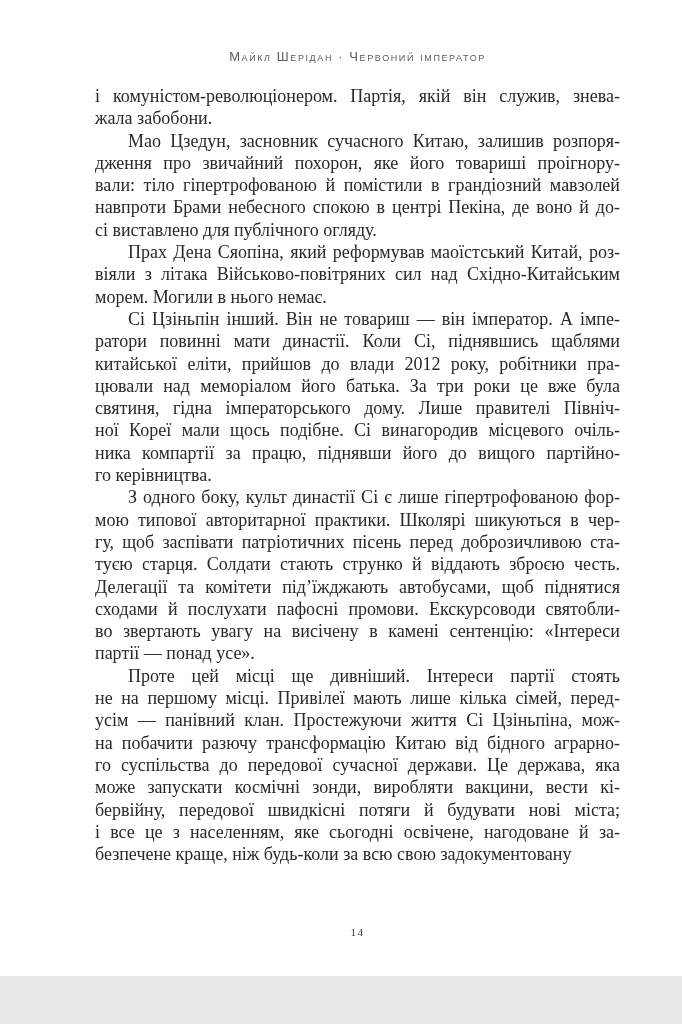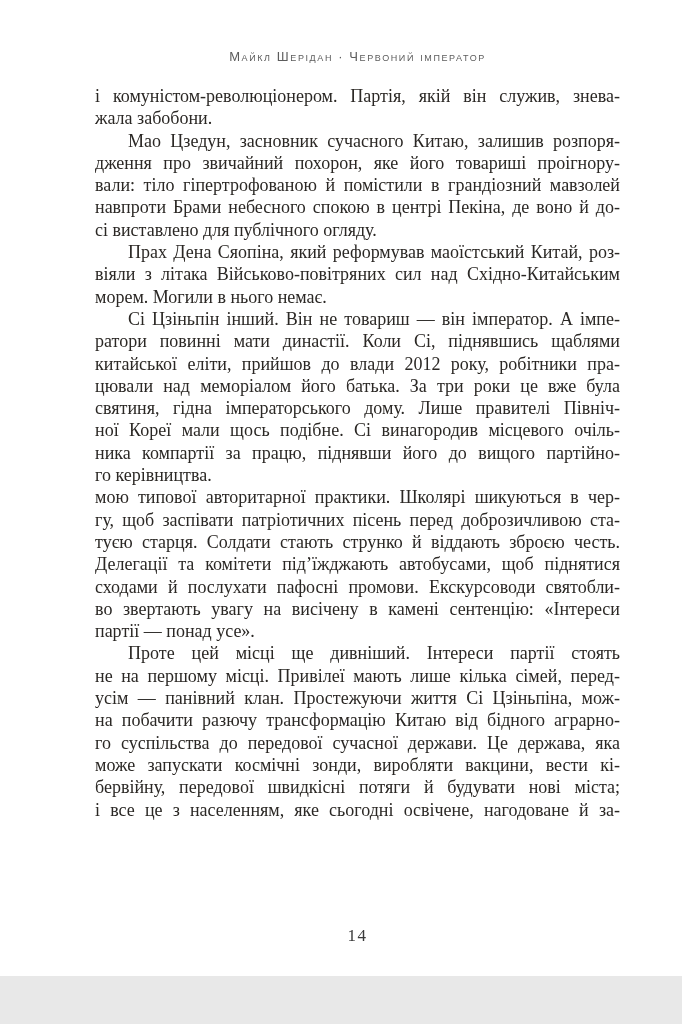--- a/index.html
+++ b/index.html
@@ -55,21 +55,21 @@
   }
   .line.indent {
     text-indent: 33px;
   }
   .page-number {
     position: absolute;
     top: 926px;
     left: 0;
     width: 100%;
     text-align: center;
-    font-size: 17px;
+    font-size: 11px;
     letter-spacing: 1.5px;
     color: #3a3a3a;
   }
 </style>
 </head>
 <body>
 
 <div class="page">
   <div class="column">
     <div class="running-header">Майкл Шерідан · Червоний імператор</div>
@@ -85,31 +85,33 @@
         <div class="line">віяли з літака Військово-повітряних сил над Східно-Китайським</div>
         <div class="line last">морем. Могили в нього немає.</div>
         <div class="line indent">Сі Цзіньпін інший. Він не товариш — він імператор. А імпе-</div>
         <div class="line">ратори повинні мати династії. Коли Сі, піднявшись щаблями</div>
         <div class="line">китайської еліти, прийшов до влади 2012 року, робітники пра-</div>
         <div class="line">цювали над меморіалом його батька. За три роки це вже була</div>
         <div class="line">святиня, гідна імператорського дому. Лише правителі Північ-</div>
         <div class="line">ної Кореї мали щось подібне. Сі винагородив місцевого очіль-</div>
         <div class="line">ника компартії за працю, піднявши його до вищого партійно-</div>
         <div class="line last">го керівництва.</div>
+        <div class="line indent">З одного боку, культ династії Сі є лише гіпертрофованою фор-</div>
         <div class="line">мою типової авторитарної практики. Школярі шикуються в чер-</div>
         <div class="line">гу, щоб заспівати патріотичних пісень перед доброзичливою ста-</div>
         <div class="line">туєю старця. Солдати стають струнко й віддають зброєю честь.</div>
         <div class="line">Делегації та комітети під’їжджають автобусами, щоб піднятися</div>
         <div class="line">сходами й послухати пафосні промови. Екскурсоводи святобли-</div>
         <div class="line">во звертають увагу на висічену в камені сентенцію: «Інтереси</div>
         <div class="line last">партії — понад усе».</div>
         <div class="line indent">Проте цей місці ще дивніший. Інтереси партії стоять</div>
         <div class="line">не на першому місці. Привілеї мають лише кілька сімей, перед-</div>
         <div class="line">усім — панівний клан. Простежуючи життя Сі Цзіньпіна, мож-</div>
         <div class="line">на побачити разючу трансформацію Китаю від бідного аграрно-</div>
         <div class="line">го суспільства до передової сучасної держави. Це держава, яка</div>
         <div class="line">може запускати космічні зонди, виробляти вакцини, вести кі-</div>
         <div class="line">бервійну, передової швидкісні потяги й будувати нові міста;</div>
         <div class="line">і все це з населенням, яке сьогодні освічене, нагодоване й за-</div>
+        <div class="line last">безпечене краще, ніж будь-коли за всю свою задокументовану</div>
       </div>
     <div class="page-number">14</div>
   </div>
 </div>
 
 </body></html>

